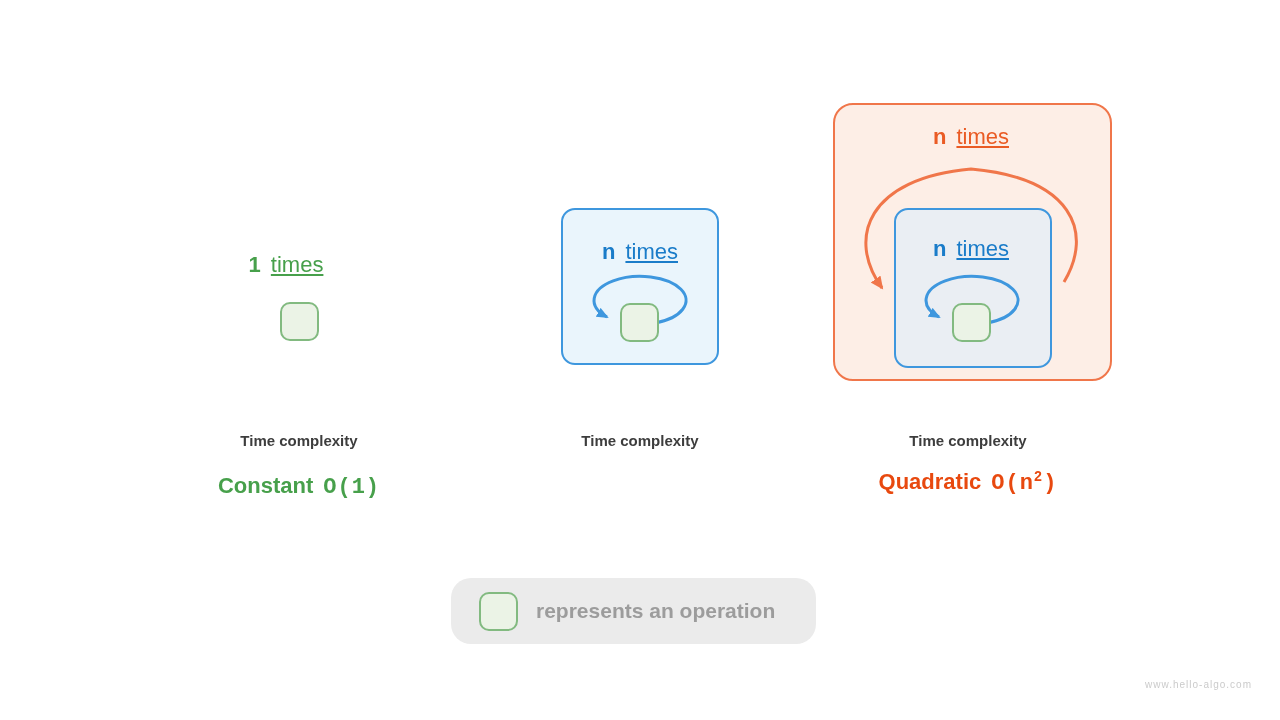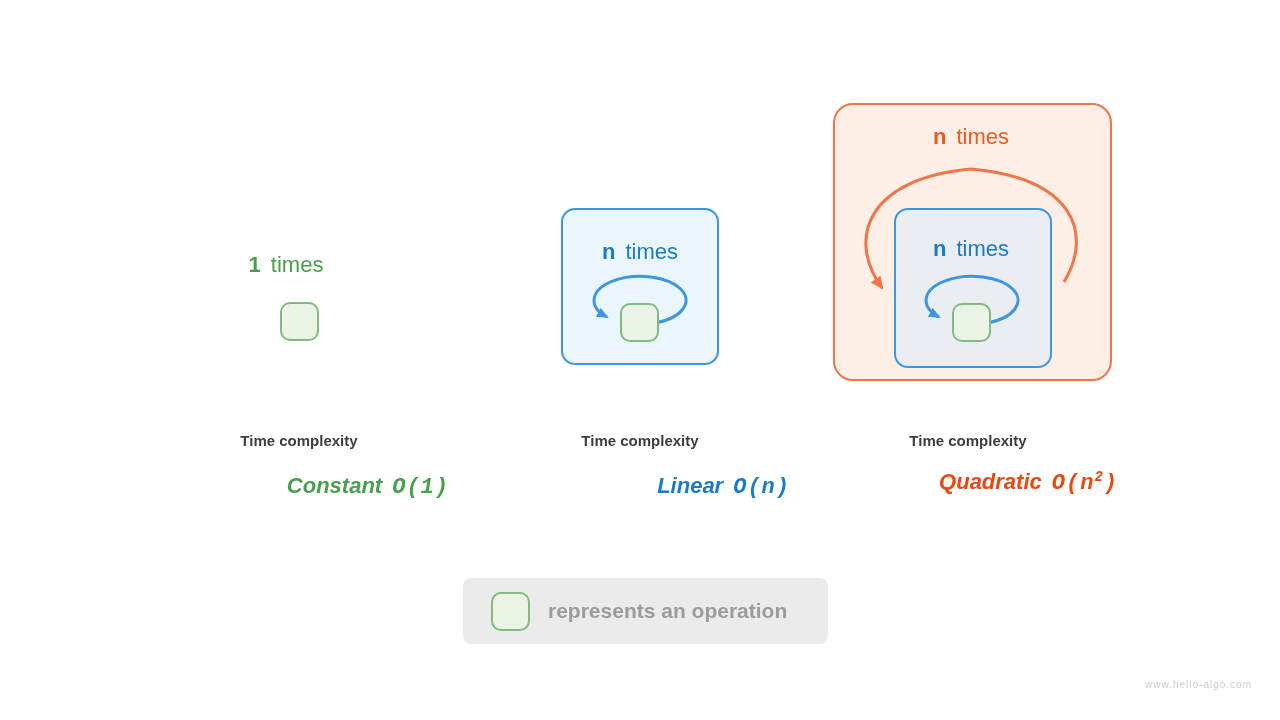--- a/index.html
+++ b/index.html
@@ -17,53 +17,53 @@
   
   .panel-box{position:absolute; box-sizing:border-box; z-index:1;}
   .blue-panel{background:var(--c-blue_fill); border:2px solid var(--c-blue_border); border-radius:14px;}
   .blue-gray-panel{background:var(--c-blue_gray_fill); border:2px solid var(--c-blue_border); border-radius:14px;}
   .orange-panel{background:var(--c-orange_fill); border:2px solid var(--c-orange_border); border-radius:20px;}
   
   .times-label{
     position:absolute; z-index:2; text-align:center; font-size:22px; line-height:24px; white-space:nowrap;
   }
   .times-label .var{font-weight:700; margin-right:10px;}
-  .times-label .word{font-weight:400;}
+  .times-label .word{font-weight:400;text-decoration:underline;}
   .green-text{color:var(--c-green_text);}
   .blue-text{color:var(--c-blue_text);}
   .orange-label-text{color:var(--c-orange_label);}
   
   svg.arcs{position:absolute; left:0; top:0; z-index:3; pointer-events:none;}
   .loop-blue{fill:none; stroke:var(--c-blue_border); stroke-width:3;}
   .loop-orange{fill:none; stroke:var(--c-orange_border); stroke-width:3;}
   .head-blue{fill:var(--c-blue_border);}
   .head-orange{fill:var(--c-orange_border);}
   
   .op-box{
     position:absolute; z-index:4; width:39px; height:39px; box-sizing:border-box;
     background:var(--c-green_fill); border:2px solid var(--c-green_border); border-radius:10px;
   }
   
   .caption-title{
     position:absolute; z-index:2; width:300px; text-align:center;
     font-size:15px; font-weight:700; color:var(--c-dark_text); line-height:24px;
   }
   .caption-bigo{
-    position:absolute; z-index:2; width:300px; text-align:right;
-    font-size:22px; font-weight:700; line-height:26px; white-space:nowrap;font-style:italic;
+    position:absolute; z-index:2; width:300px; text-align:center;
+    font-size:22px; font-weight:700; line-height:26px; white-space:nowrap;
   }
   .caption-bigo .bigo{
     font-family:"Liberation Mono", monospace; font-weight:700; margin-left:10px; letter-spacing:1px;
   }
   .caption-bigo sup{font-size:14px; line-height:0;}
   .orange-caption{color:var(--c-orange_text);}
   
   .legend{
-    position:absolute; left:463px; top:578px; width:365px; height:66px; z-index:2;
-    background:var(--c-legend_bg); border-radius:8px;
+    position:absolute; left:451px; top:578px; width:365px; height:66px; z-index:2;
+    background:var(--c-legend_bg); border-radius:20px;
     display:flex; align-items:center;
   }
   .legend .op-box{position:static; margin-left:28px; z-index:auto;}
   .legend-text{
     margin-left:18px; font-size:21px; font-weight:700; color:var(--c-legend_text);
   }
   
   .watermark{
     position:absolute; right:28px; top:679px; z-index:2;
     font-family:Liberation Sans, sans-serif; font-size:10px; letter-spacing:1px;
@@ -113,23 +113,20 @@
   <div class="op-box" style="left:280px; top:302px;"></div>
   <div class="op-box" style="left:620px; top:303px;"></div>
   <div class="op-box" style="left:952px; top:303px;"></div>
 
   <div class="caption-title" style="left:149px; top:429px;">Time complexity</div>
   <div class="caption-bigo green-text" style="left:149px; top:473px;">
     <span>Constant</span><span class="bigo"><span>O(1)</span><sup></sup><span></span></span>
   </div>
 
   <div class="caption-title" style="left:490px; top:429px;">Time complexity</div>
-  <div class="caption-bigo blue-text" style="left:490px; top:473px;">
-    <span>Linear</span><span class="bigo"><span>O(n)</span><sup></sup><span></span></span>
-  </div>
 
   <div class="caption-title" style="left:818px; top:429px;">Time complexity</div>
   <div class="caption-bigo orange-caption" style="left:818px; top:469px;">
     <span>Quadratic</span><span class="bigo"><span>O(n</span><sup>2</sup><span>)</span></span>
   </div>
 
   <div class="legend">
     <div class="op-box"></div>
     <div class="legend-text">represents an operation</div>
   </div>

